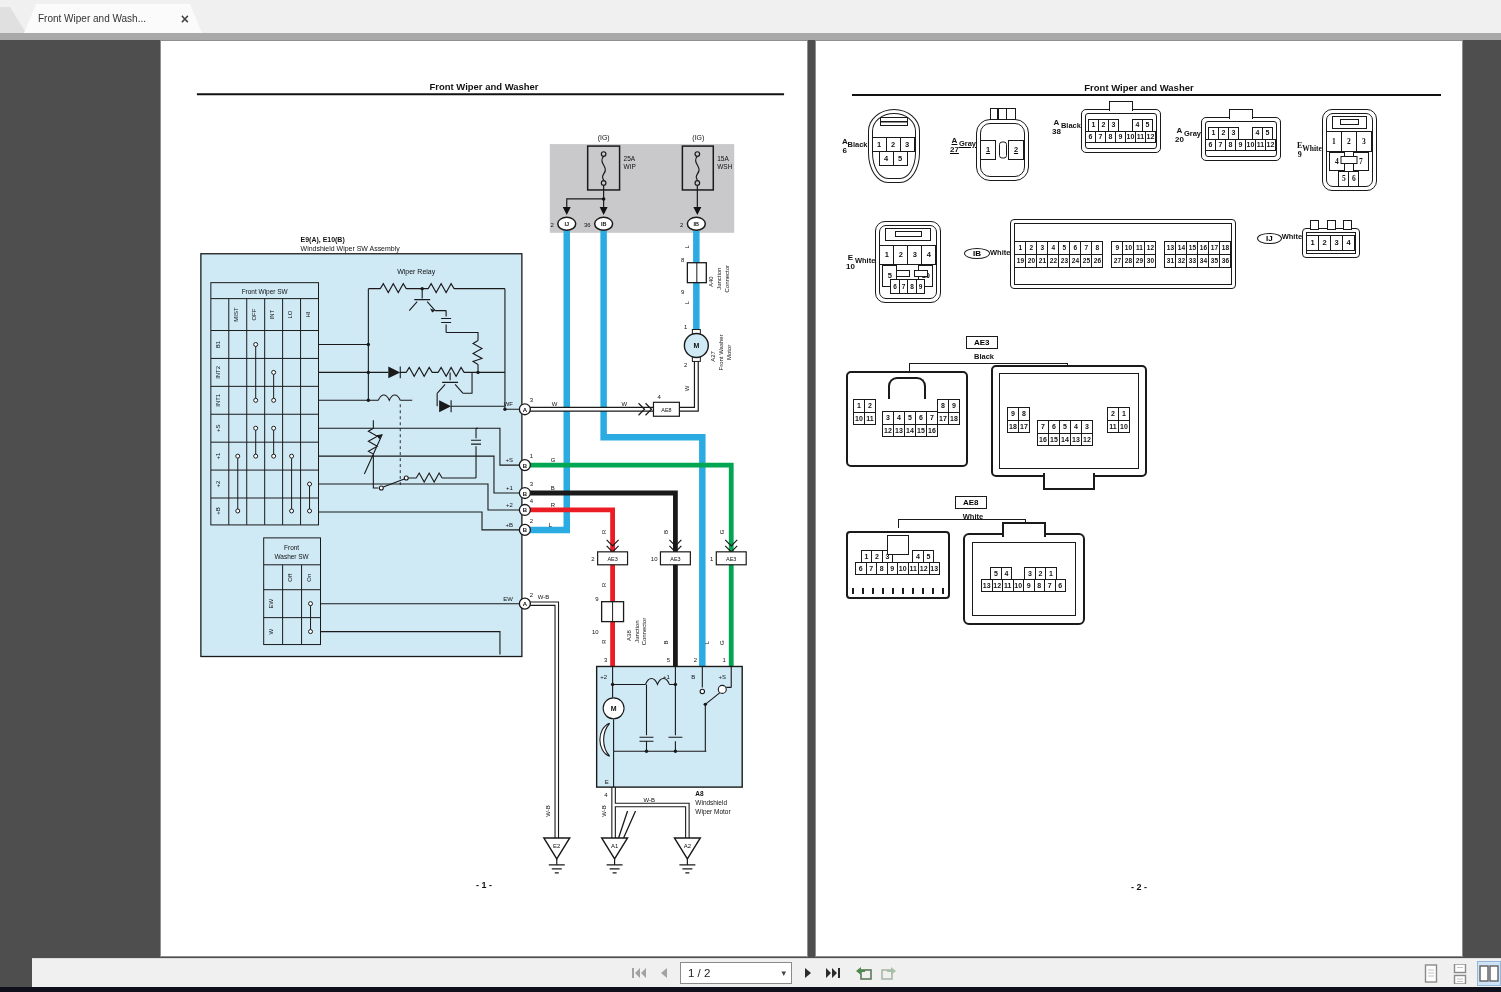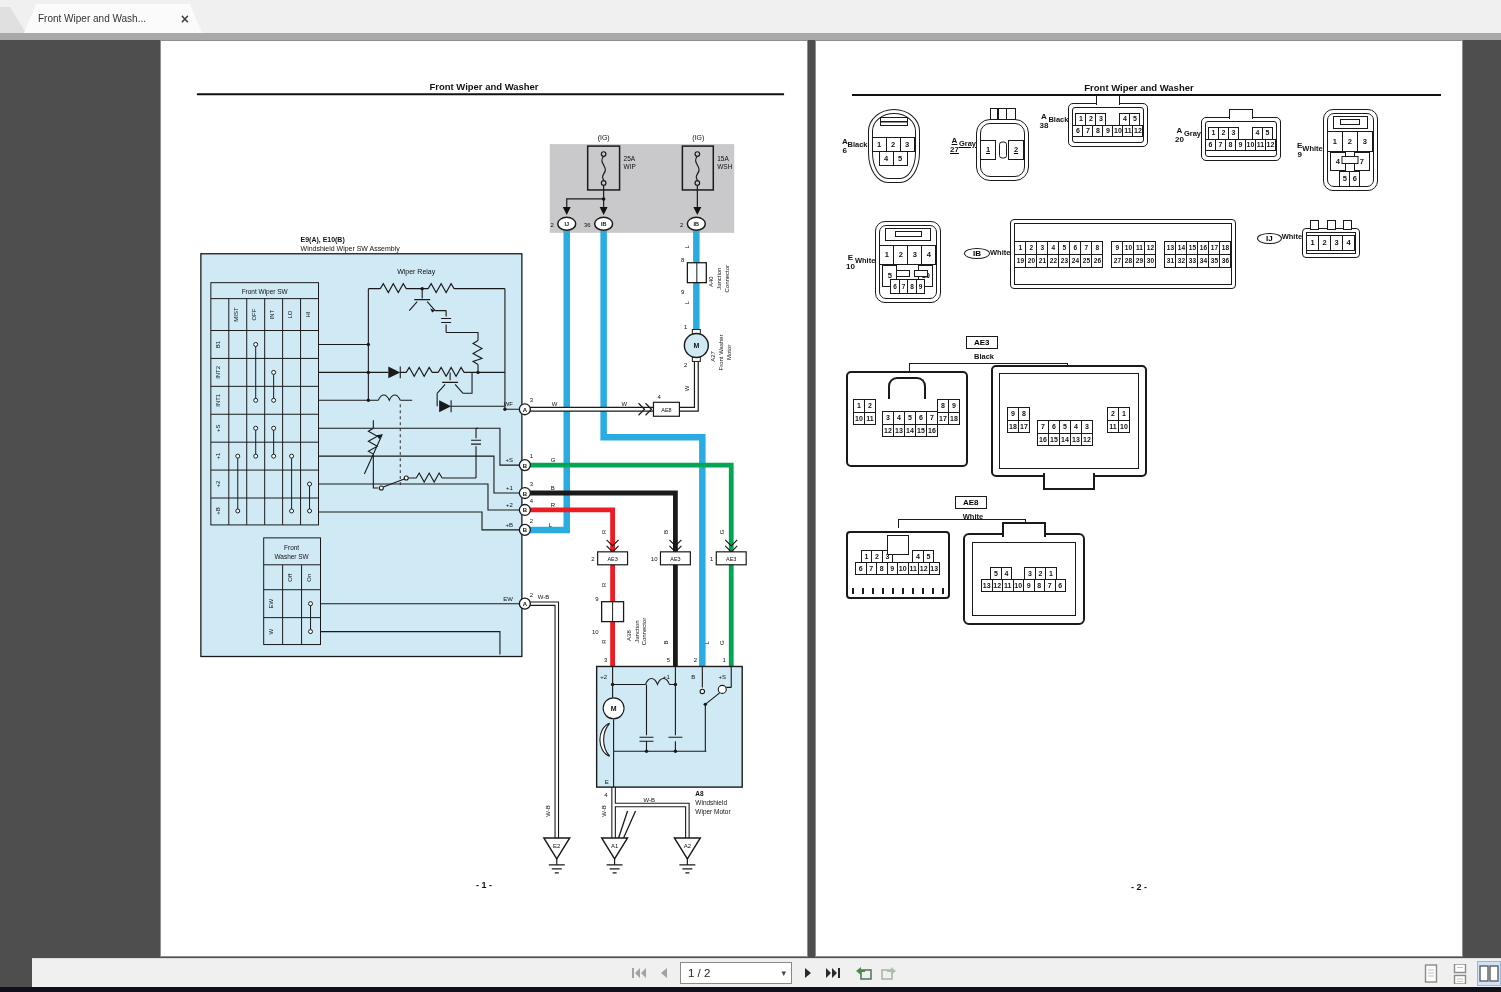--- a/index.html
+++ b/index.html
@@ -509,21 +509,21 @@
             <div class="pin-row">
               <span class="pin">1</span>
               <span class="pin">2</span>
             </div>
           </div>
         <div class="a27-key"></div>
       </div>
     </div>
   </div>
 
-  <div class="conn" style="left:236px;top:54px;width:84px;justify-content:center;">
+  <div class="conn" style="left:236px;top:60px;width:84px;">
     <div class="cname">A 38</div>
     <div class="ccolor">Black</div>
     <div class="shell a38x">
       <div class="a38x-key"></div>
       <div class="shell-in">
         <div>
             <div class="pin-row">
               <span class="pin">1</span>
               <span class="pin">2</span>
               <span class="pin">3</span>
@@ -567,21 +567,21 @@
               <span class="pin">9</span>
               <span class="pin">10</span>
               <span class="pin">11</span>
               <span class="pin">12</span>
             </div>
           </div>
       </div>
     </div>
   </div>
 
-  <div class="conn" style="left:481px;top:68px;width:68px;">
+  <div class="conn" style="left:481px;top:68px;width:68px;font-family:Liberation Serif, serif;">
     <div class="cname">E 9</div>
     <div class="ccolor">White</div>
     <div class="shell e9">
       <div class="shell-in">
         <div class="latch"></div>
         <div class="pt">
             <div class="pin-row">
               <span class="pin">1</span>
               <span class="pin">2</span>
               <span class="pin">3</span>

